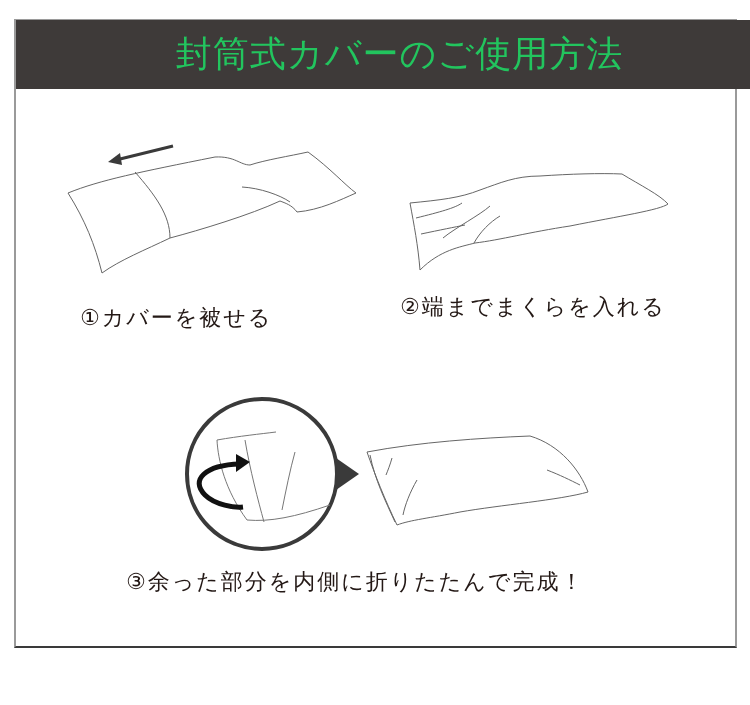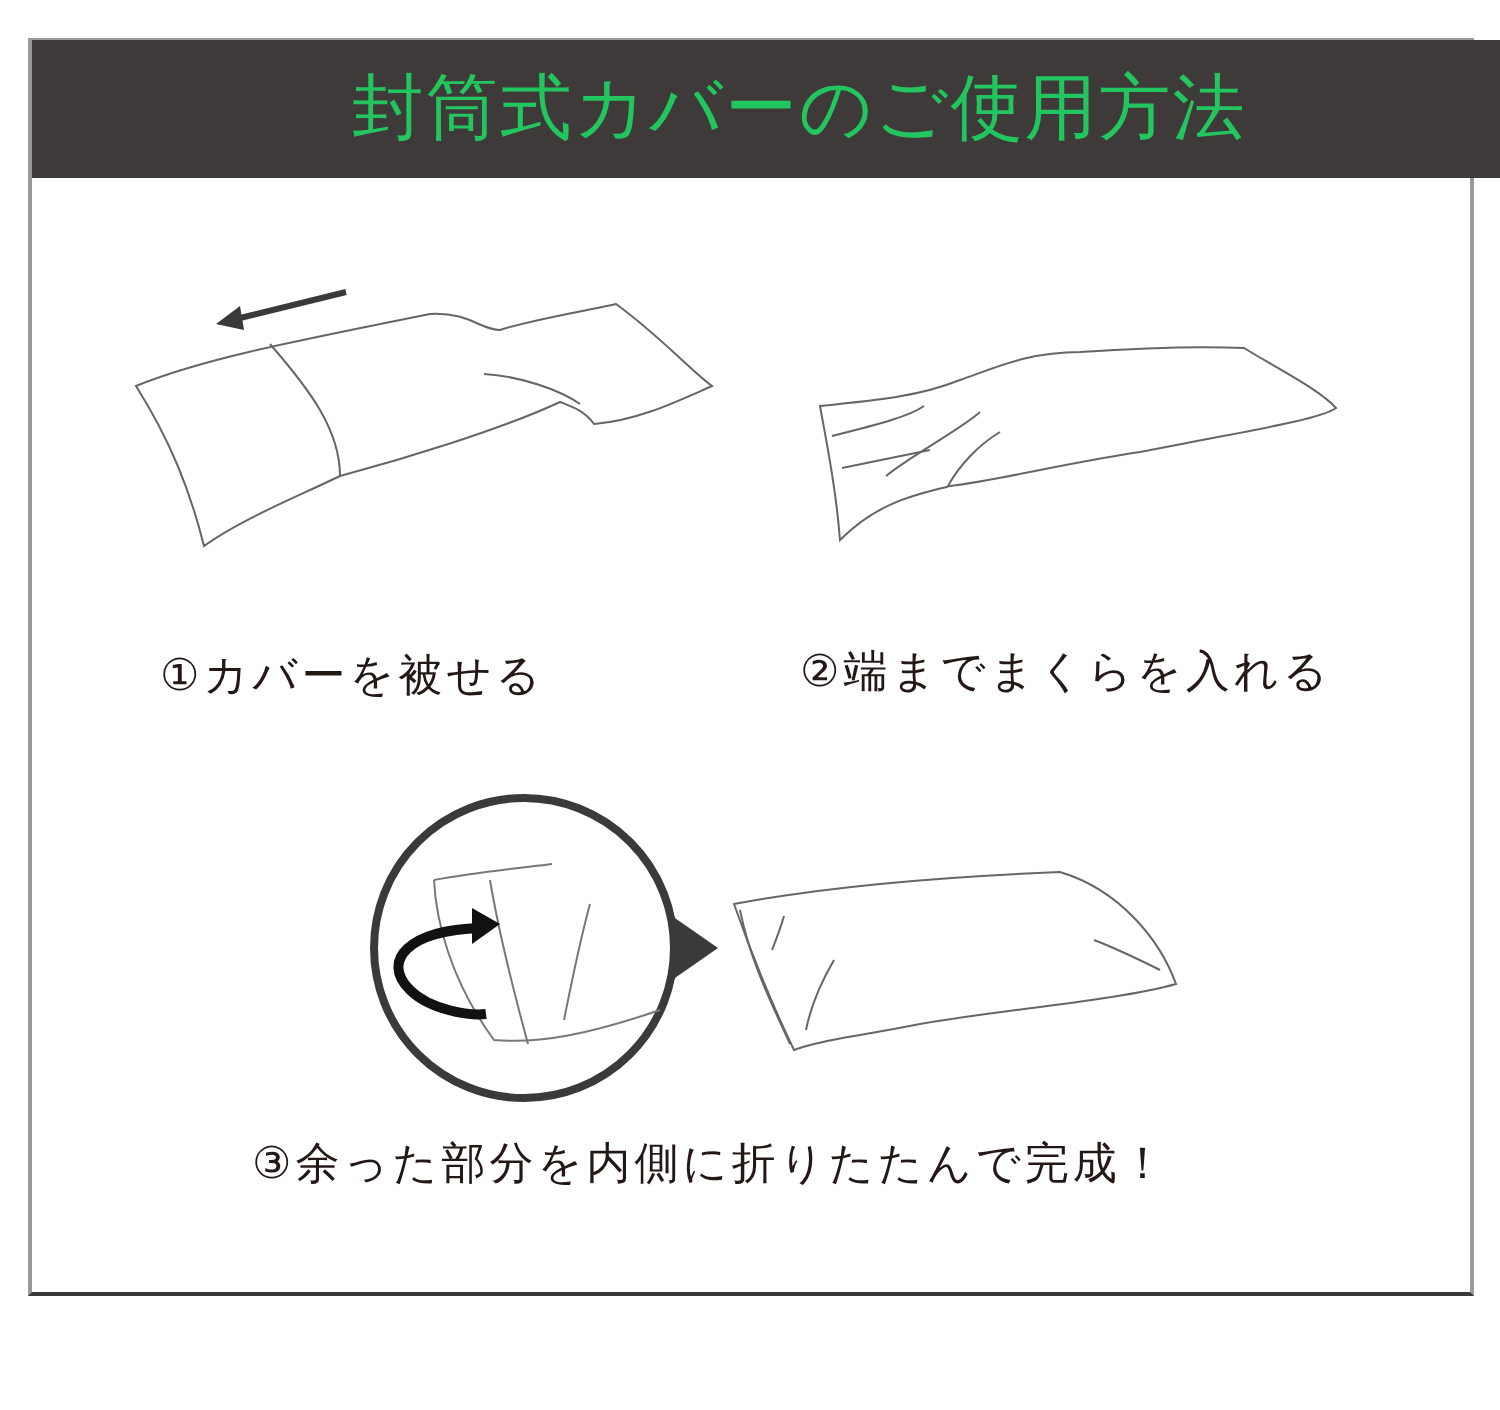--- a/index.html
+++ b/index.html
@@ -60,21 +60,21 @@
   </g>
   <g fill="none" stroke="#666" stroke-width="1">
     <path d="M367,452 C420,442 480,438 530,436 C560,445 580,470 588,492 C560,500 500,505 460,512 C430,518 410,520 397,525 C385,500 375,475 367,452 Z"></path>
     <path d="M370,455 C375,480 385,500 395,522"></path>
     <path d="M392,458 C390,465 388,470 386,475"></path>
     <path d="M417,480 C410,492 405,505 403,515"></path>
     <path d="M547,470 C560,475 570,480 580,485"></path>
   </g>
 </svg>
 
-<div class="caption" style="left:80px;top:303px;margin-top:20px;">
+<div class="caption" style="left:80px;top:303px;">
   <span>①</span><span>カバーを被せる</span>
 </div>
-<div class="caption" style="left:400px;top:321px;">
+<div class="caption" style="left:400px;top:292px;">
   <span>②</span><span>端までまくらを入れる</span>
 </div>
 <div class="caption" style="left:126px;top:567px;text-align:right;">
   <span>③</span><span>余った部分を内側に折りたたんで完成！</span>
 </div>
 
 </body></html>

